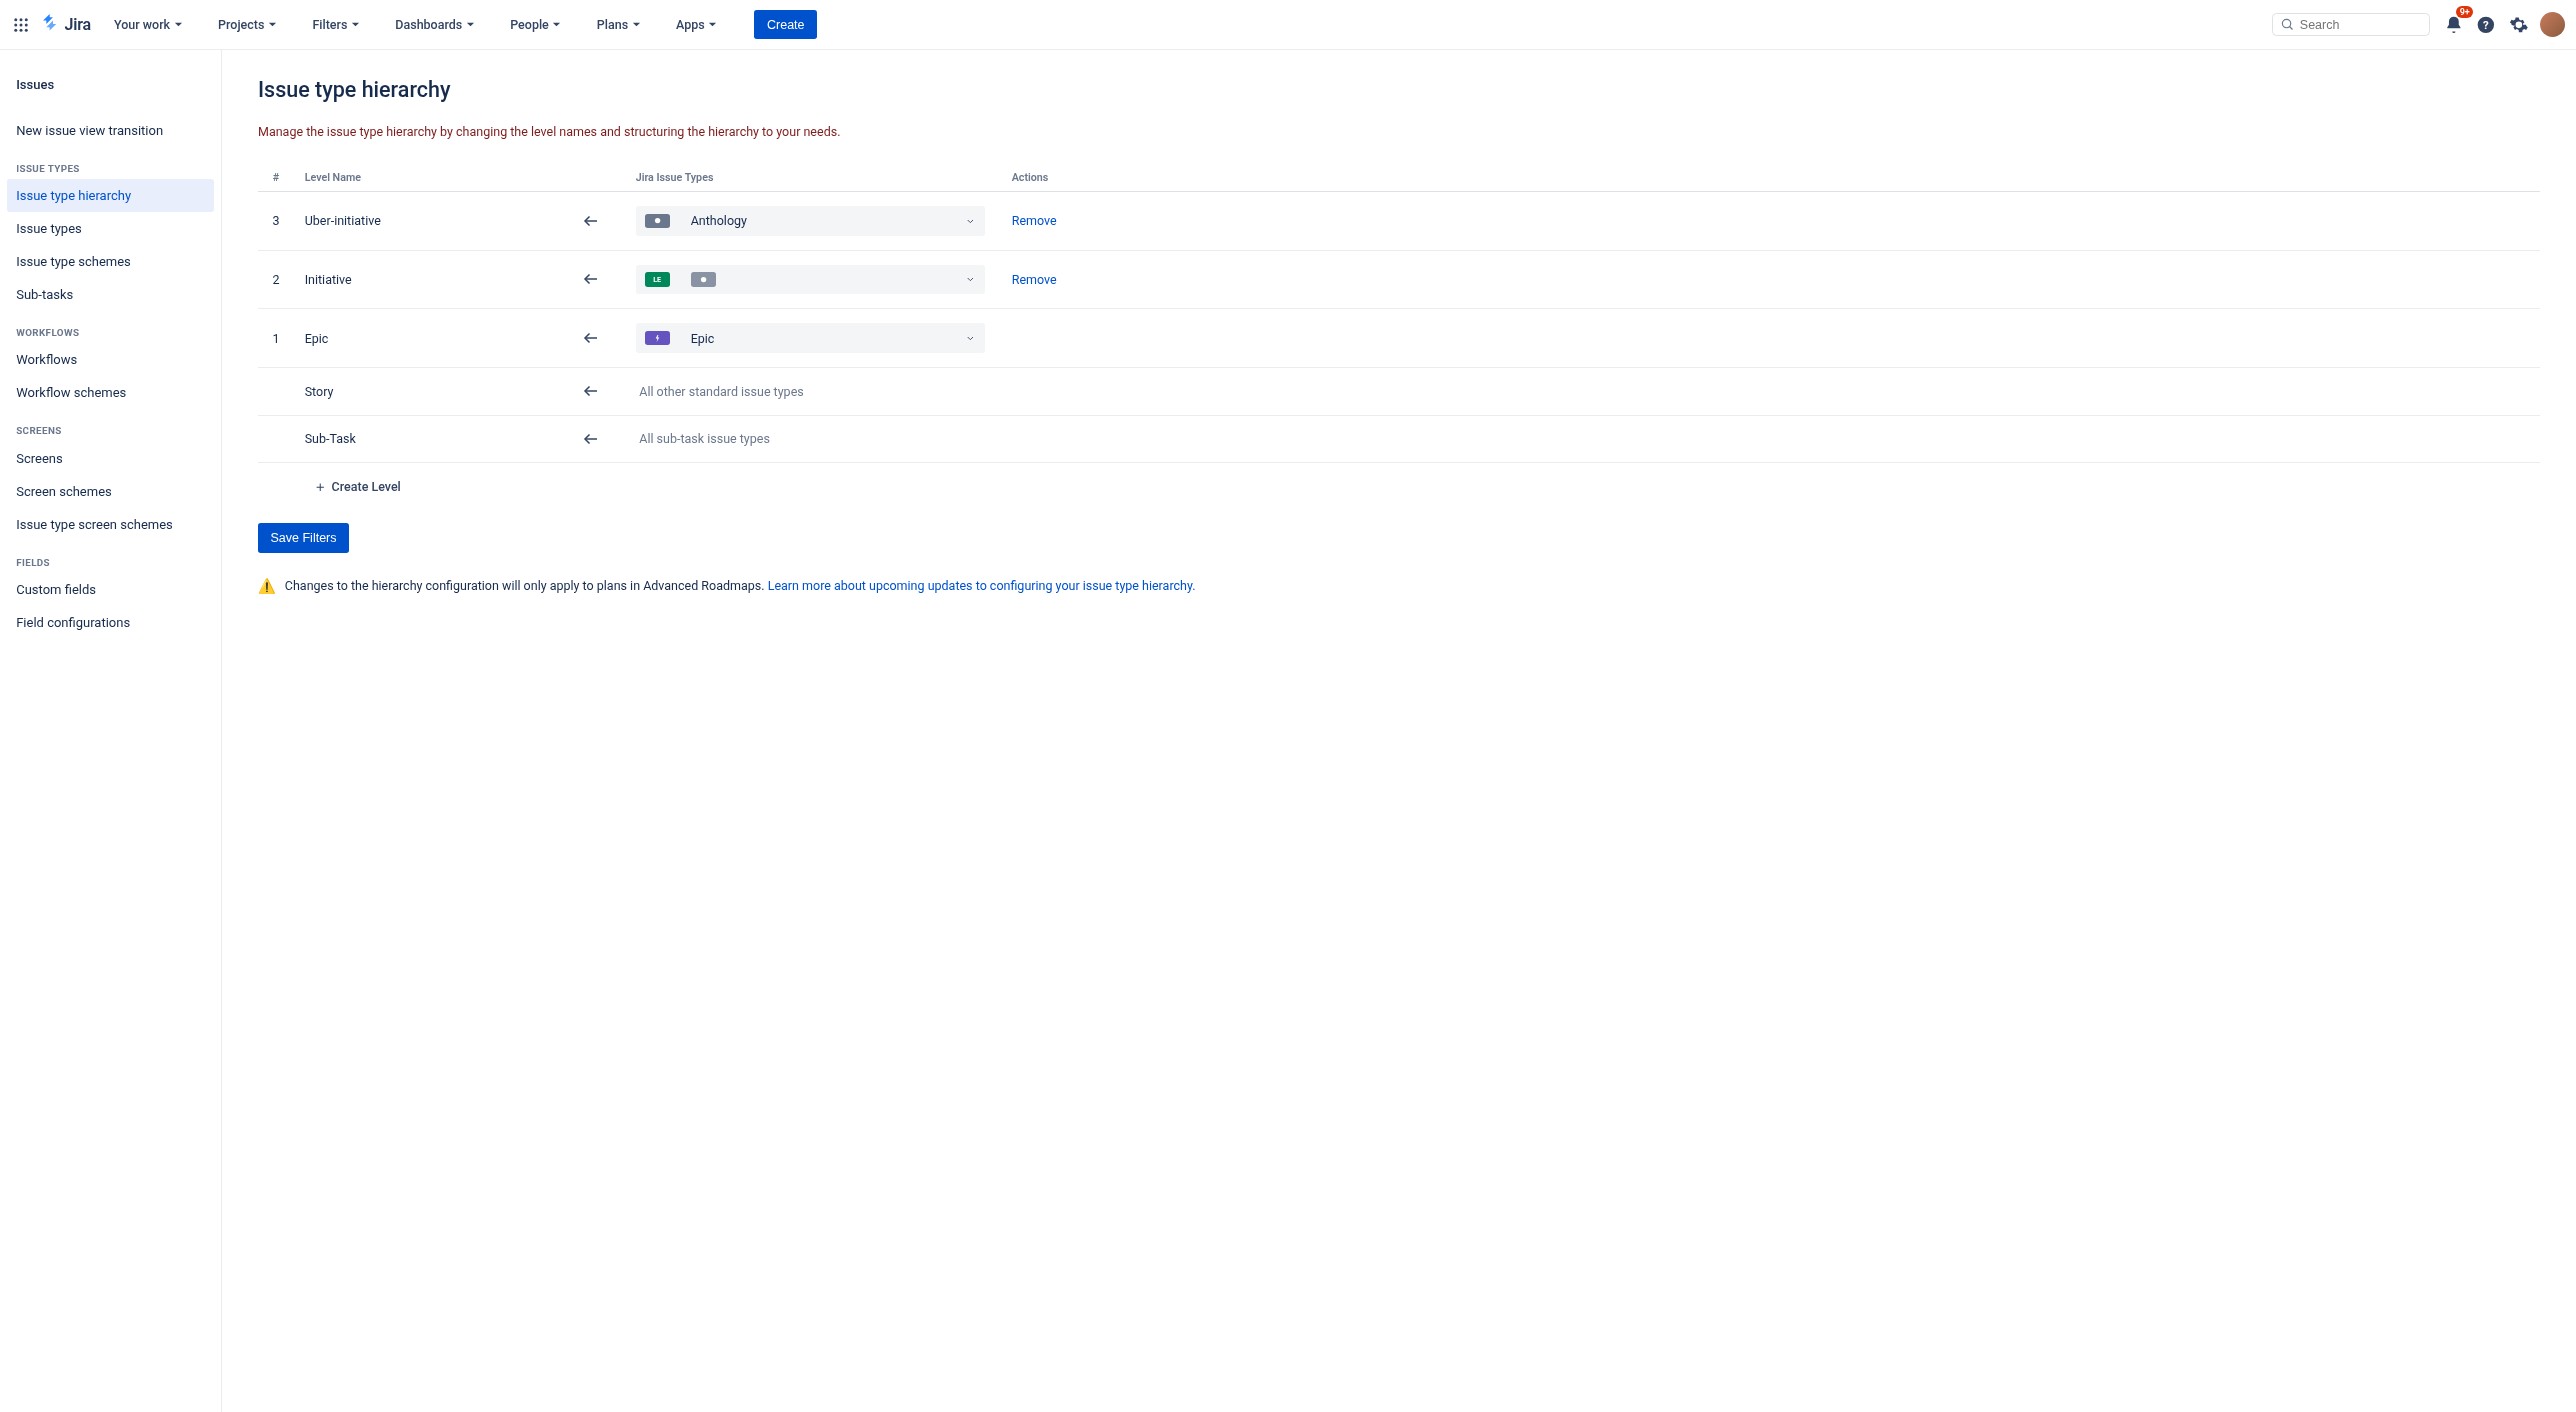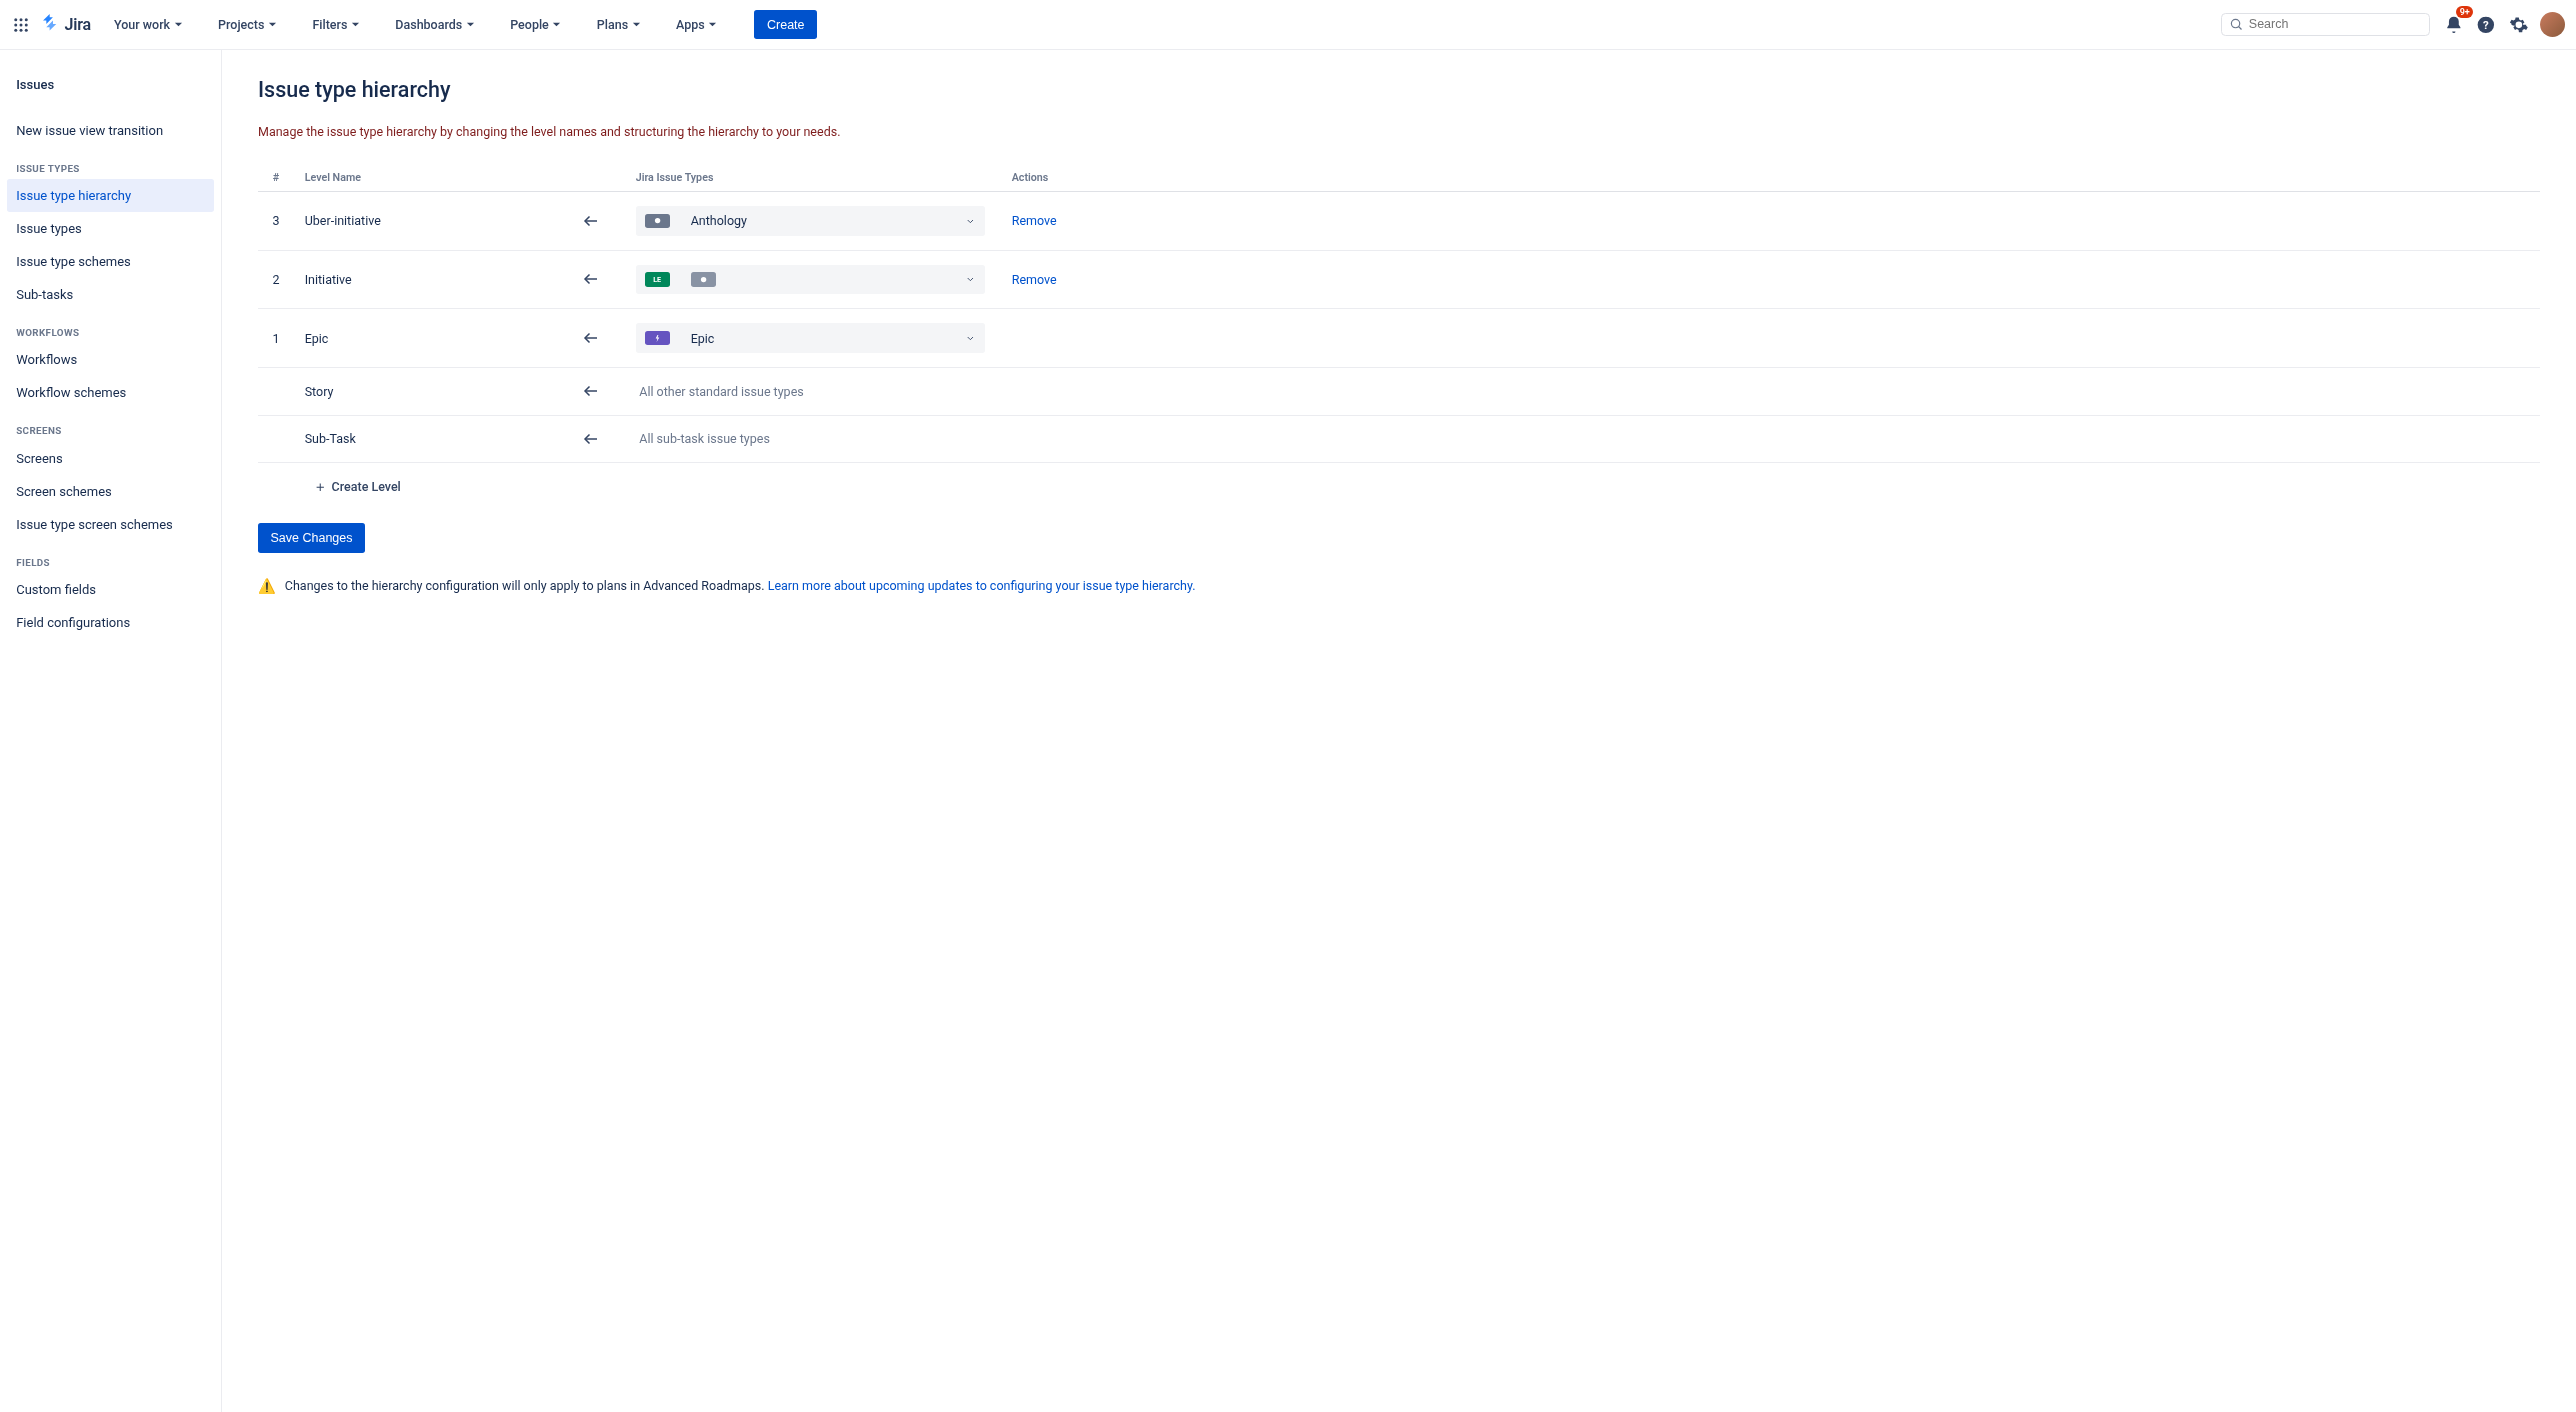--- a/index.html
+++ b/index.html
@@ -7,21 +7,21 @@
 .topnav { display: flex; align-items: center; height: 50px; padding: 0 10.7px; border-bottom: 0.9px solid #ebecf0; }
 .app-switcher { width: 21.5px; height: 21.5px; display: flex; align-items: center; justify-content: center; cursor: pointer; margin-right: 7.2px; }
 .logo { display: flex; align-items: center; margin-right: 16px; cursor: pointer; }
 .logo svg { width: 21.5px; height: 21.5px; }
 .logo-text { font-size: 16px; font-weight: 600; color: #253858; margin-left: 3.6px; letter-spacing: -0.2px;}
 .nav-items { display: flex; align-items: center; gap: 21px; }
 .nav-item { display: flex; align-items: center; padding: 5.4px 7.2px; border-radius: 2.7px; cursor: pointer; font-weight: 500; color: #344563; }
 .nav-item .chev { margin-left: 3.6px; }
 .btn-primary { background: #0052CC; color: #fff; border: none; padding: 7.2px 12.5px; border-radius: 2.7px; font-weight: 400; font-size: 12.5px; cursor: pointer; margin-left: 9px; }
 .spacer { flex: 1; }
-.search-box { display: flex; align-items: flex-start; border: 1.8px solid #dfe1e6; border-radius: 4.5px; padding: 3.6px 7.2px; width: 209px; margin-right: 7.2px; }
+.search-box { display: flex; align-items: flex-end; border: 1.8px solid #dfe1e6; border-radius: 4.5px; padding: 3.6px 7.2px; width: 158px; margin-right: 7.2px; }
 .search-box input { border: none; outline: none; font-size: 12.5px; width: 100%; background: transparent; color: #6B778C; }
 .search-box svg { margin-right: 5.4px; flex-shrink:0;}
 .icon-btn { width: 29px; height: 29px; display: flex; align-items: center; justify-content: center; border-radius: 50%; cursor: pointer; margin: 0 1.8px; position: relative; }
 .badge { position: absolute; top: -3.6px; right: -5.4px; background: #DE350B; color: #fff; font-size: 9px; font-weight: 600; padding: 0.9px 3.6px; border-radius: 7.2px; }
 .avatar { width: 25px; height: 25px; border-radius: 50%; background: linear-gradient(135deg,#c97b5e,#8b5a3c); margin-left: 5.4px; cursor: pointer; }
 .layout { display: flex; height: calc(100vh - 50px); }
 .sidebar { width: 222px; border-right: 0.9px solid #ebecf0; padding: 18px 7.2px; overflow-y: auto; }
 .sidebar-link { display: block; padding: 9px 9px; border-radius: 2.7px; color: #172B4D; cursor: pointer; font-size: 13px; }
 .sidebar-link.active { background: #e9eefc; color: #0052CC; }
 .sidebar-link.bold { font-weight: 500; }
@@ -297,21 +297,21 @@
 
     <div class="create-level" style="margin-left:45px">
       <svg width="12.5" height="12.5" viewBox="0 0 24 24" fill="none" stroke="#344563" stroke-width="2">
           <line x1="12" y1="5" x2="12" y2="19"></line>
           <line x1="5" y1="12" x2="19" y2="12"></line>
         </svg>
       <span>Create Level</span>
     </div>
     <div style="clear:both"></div>
 
-    <button class="save-btn">Save Changes</button>
+    <button class="save-btn">Save Filters</button>
 
     <div class="info-row">
       <span class="warn-icon">⚠️</span>
       <span>
         <span>Changes to the hierarchy configuration will only apply to plans in Advanced Roadmaps. </span>
         <span class="link-btn">Learn more about upcoming updates to configuring your issue type hierarchy.</span>
       </span>
     </div>
   </div>
 </div>

